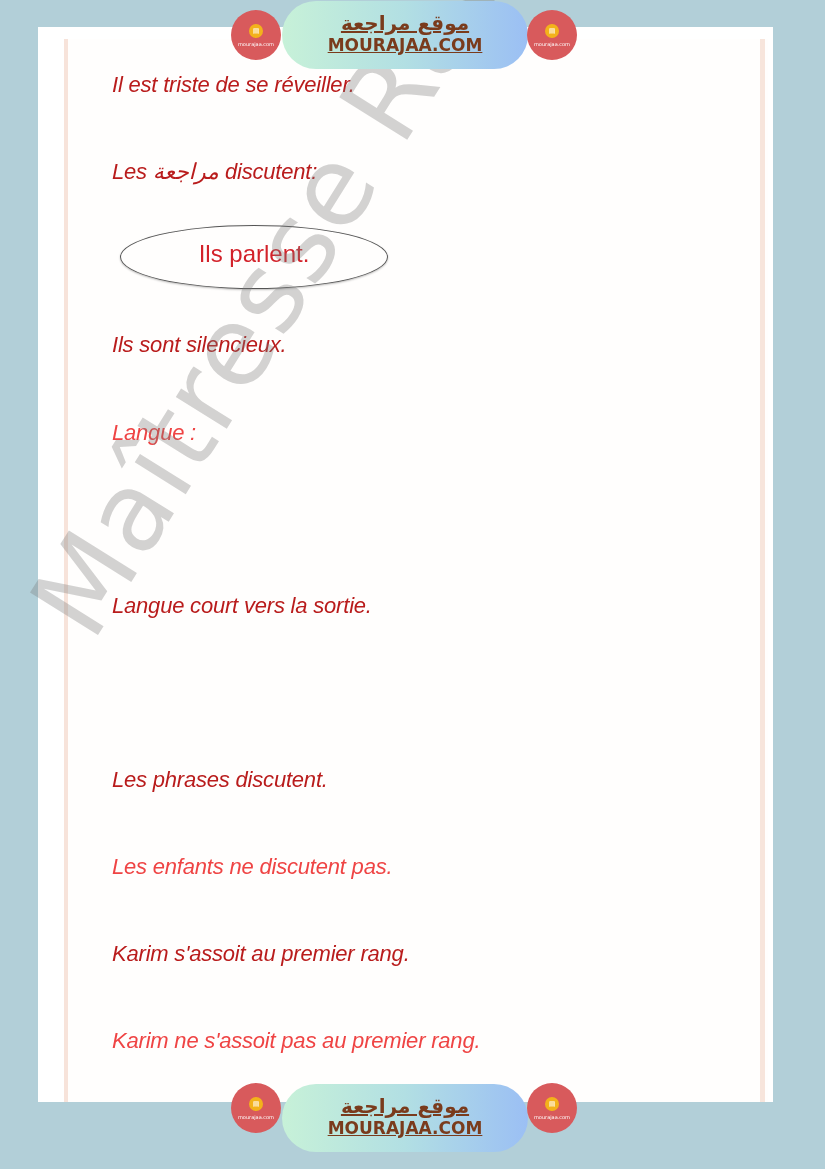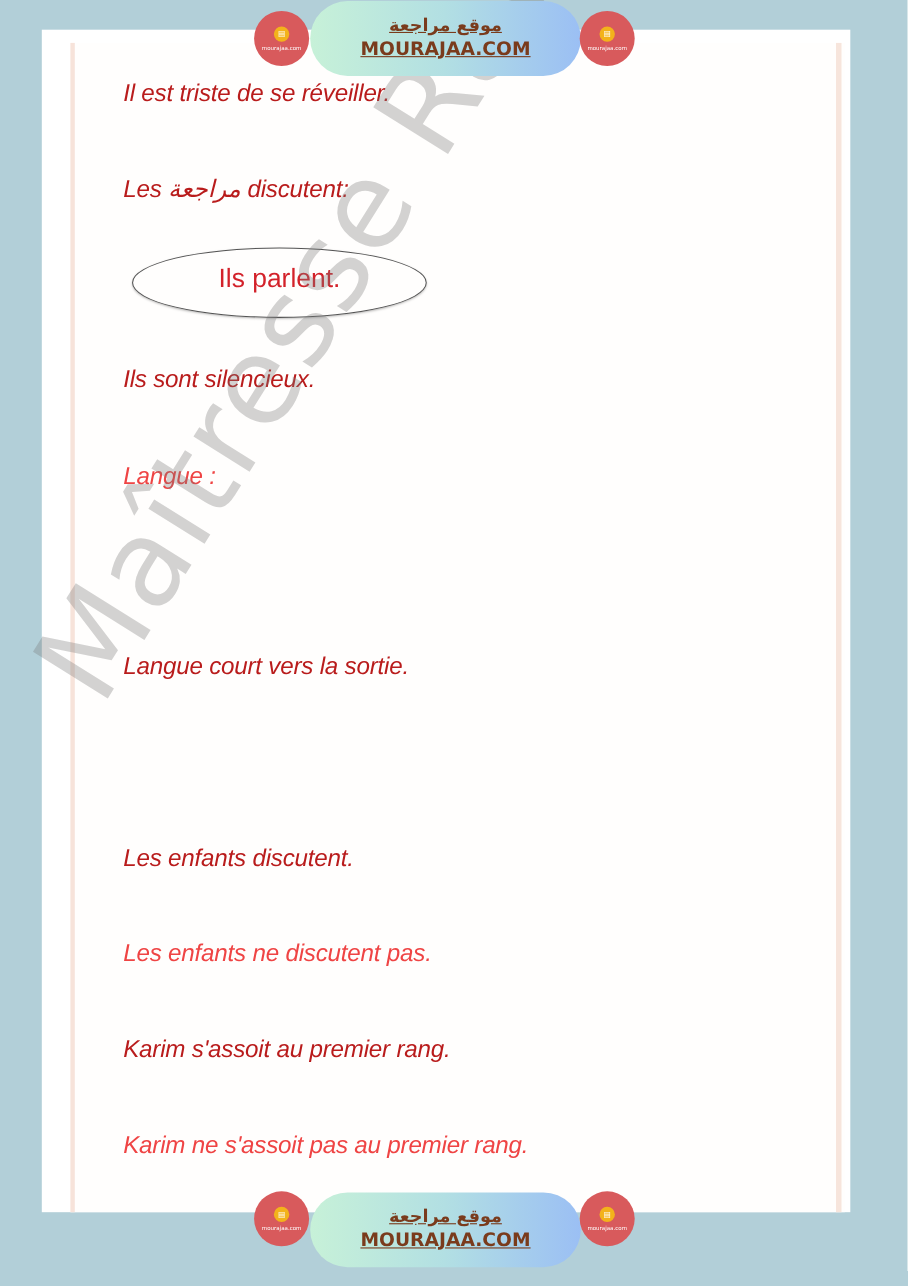--- a/index.html
+++ b/index.html
@@ -44,21 +44,21 @@
     pointer-events: none;
   }
   .banner {
     position: absolute; left: 282px; width: 246px; height: 68px;
     border-radius: 34px;
     background: linear-gradient(90deg, #c7f1d8 0%, #b2dfe3 50%, #9bbff4 100%);
     display: flex; flex-direction: column; align-items: center; justify-content: center;
     text-align: center;
   }
   .banner .ar {
-    font-family: "DejaVu Sans", sans-serif; font-weight: bold; font-size: 16px;
+    font-family: "DejaVu Sans", sans-serif; font-weight: bold; font-size: 20px;
     color: #7a3b1c; text-decoration: underline; line-height: 20px;
   }
   .banner .en {
     font-family: "DejaVu Sans", sans-serif; font-weight: bold; font-size: 17px;
     color: #7a3b1c; text-decoration: underline; line-height: 24px;
   }
   .logo {
     position: absolute; width: 50px; height: 50px; border-radius: 50%;
     background: #d85a5c;
     display: flex; flex-direction: column; align-items: center; justify-content: center;
@@ -78,21 +78,21 @@
 <div class="paper">
   <div class="inner-page">
     <p class="line black" style="top:33px">Il est triste de se réveiller.</p>
     <p class="line black" style="top:120px">Les مراجعة discutent:</p>
     <div class="ellipse">
       <span>Ils parlent.</span>
     </div>
     <p class="line black" style="top:293px">Ils sont silencieux.</p>
     <p class="line red" style="top:381px">Langue :</p>
     <p class="line black" style="top:554px">Langue court vers la sortie.</p>
-    <p class="line black" style="top:728px">Les enfants discutent.</p>
+    <p class="line black" style="top:728px">Les phrases discutent.</p>
     <p class="line red" style="top:815px">Les enfants ne discutent pas.</p>
     <p class="line red" style="top:989px">Karim ne s'assoit pas au premier rang.</p>
     <p class="line black" style="top:902px">Karim s'assoit au premier rang.</p>
   </div>
   <div class="right-edge"></div>
 </div>
 
 <div class="watermark">Maîtresse Rawia</div>
 
 <div class="logo" style="left:231px; top:10px;">

